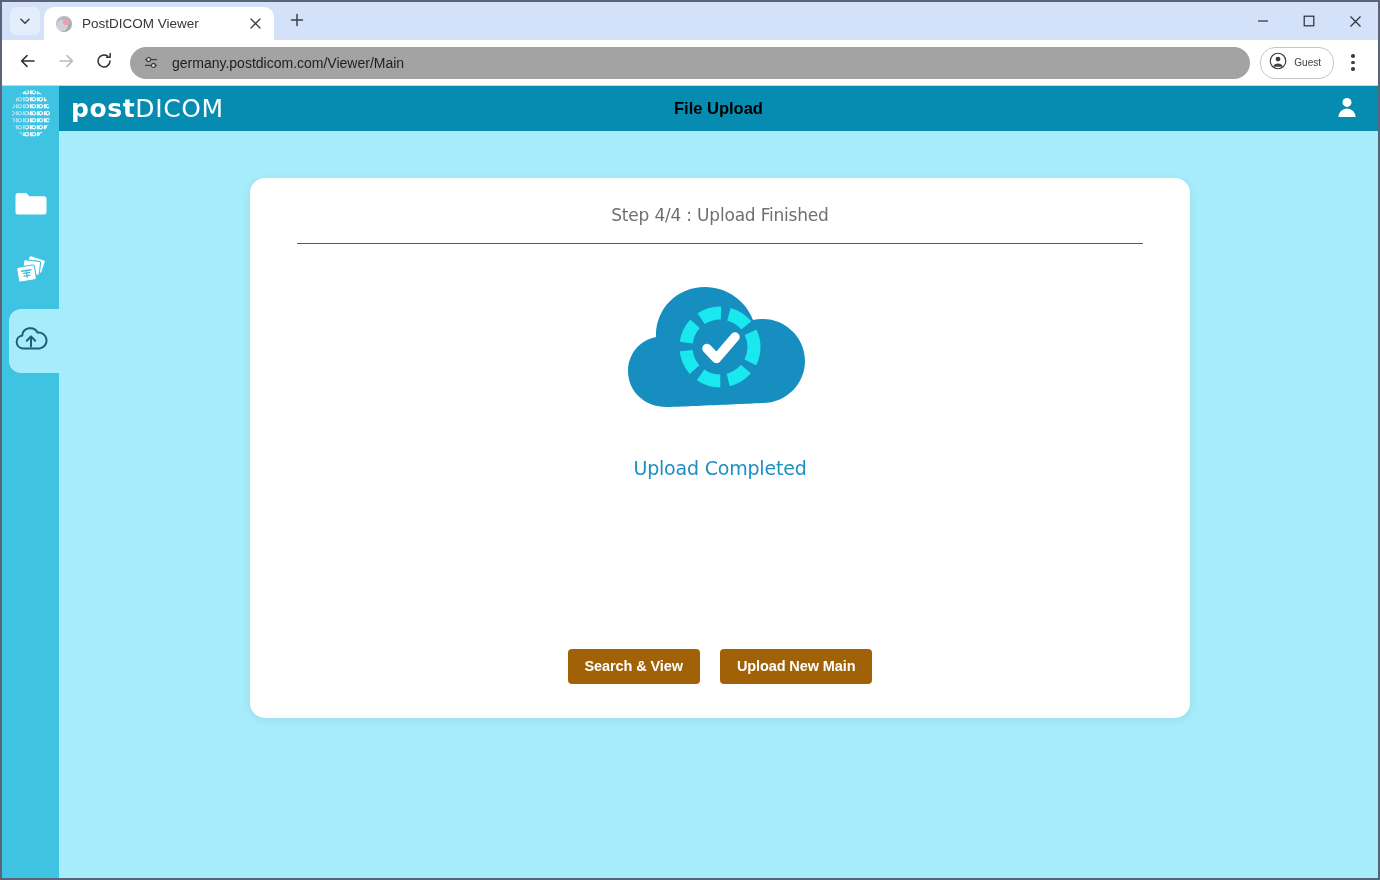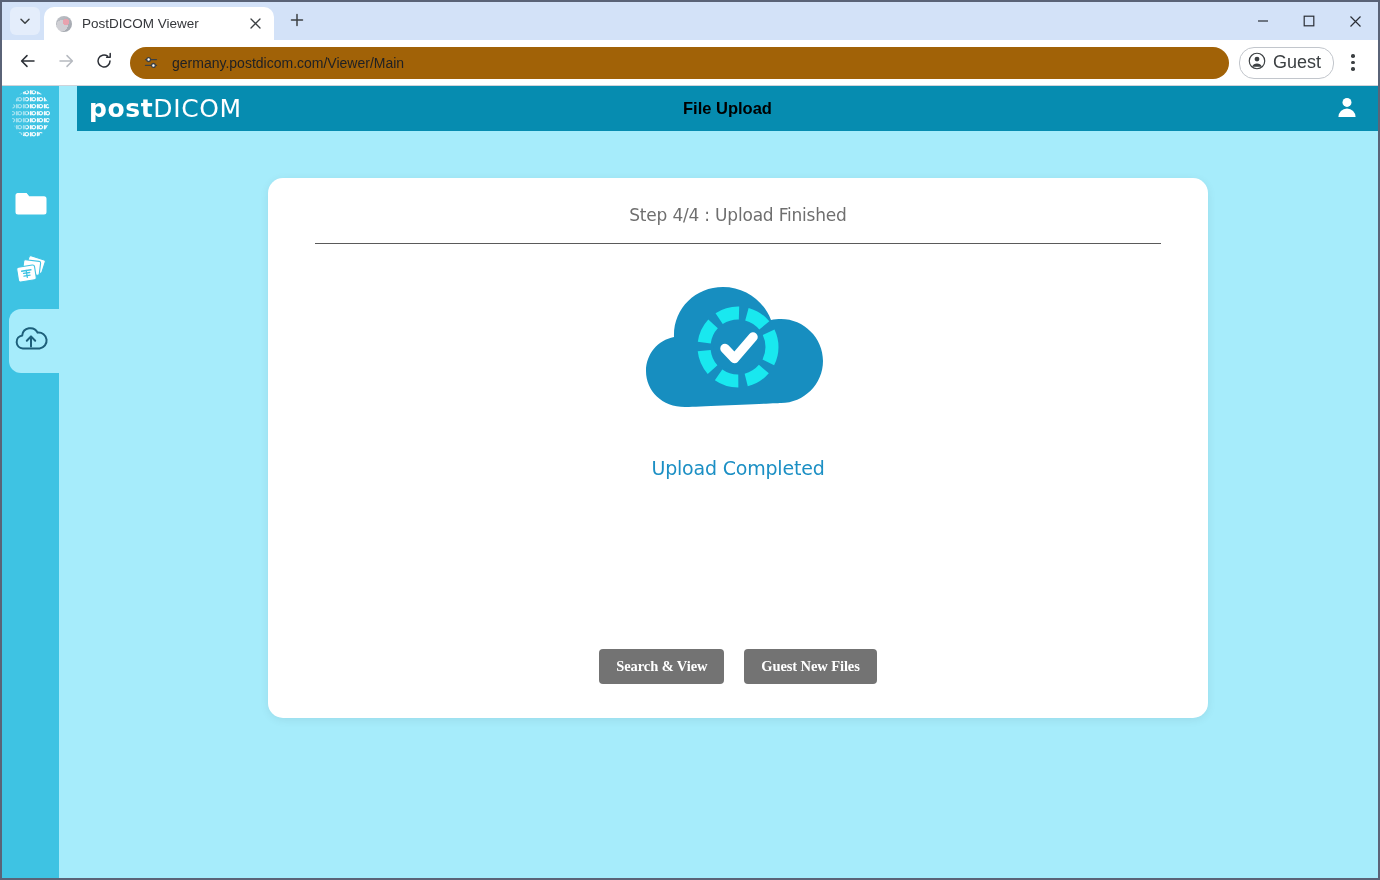--- a/index.html
+++ b/index.html
@@ -129,21 +129,21 @@
     display: flex;
     align-items: center;
     justify-content: center;
     margin-right: 6px;
     border-radius: 50%;
     flex: 0 0 auto;
   }
   .omnibox {
     flex: 1 1 auto;
     height: 32px;
-    background: #a16207;
+    background: #a3a3a3;
     border-radius: 16px;
     display: flex;
     align-items: center;
     padding: 0 14px 0 8px;
     margin: 0 8px 0 4px;
     box-sizing: border-box;
   }
   .site-icon {
     width: 26px;
     height: 26px;
@@ -165,21 +165,21 @@
     display: flex;
     align-items: center;
     height: 30px;
     border: 1px solid #c2c6cc;
     border-radius: 15px;
     padding: 0 12px 0 8px;
     margin-left: 2px;
     flex: 0 0 auto;
   }
   .guest-chip .guest-label {
-    font-size: 18px;
+    font-size: 10px;
     color: #3c4043;
     margin-left: 7px;
   }
   .kebab {
     width: 30px;
     height: 32px;
     display: flex;
     flex-direction: column;
     align-items: center;
     justify-content: center;
@@ -196,21 +196,20 @@
   }
 
   
   .page {
     position: relative;
     width: 100%;
     height: 792px;
     background: #a6ecfb;
     display: flex;
     overflow: hidden;
-    gap: 18px;
   }
 
   
   .sidebar {
     width: 57px;
     flex: 0 0 57px;
     background: #3ec3e3;
     display: flex;
     flex-direction: column;
     align-items: center;
@@ -350,27 +349,27 @@
   .btn-row {
     position: absolute;
     left: 0;
     right: 0;
     bottom: 34px;
     display: flex;
     justify-content: center;
     gap: 20px;
   }
   .btn {
-    background: #737373;
+    background: #a16207;
     color: #ffffff;
     border: none;
     border-radius: 4px;
     font-size: 14.5px;
     font-weight: bold;
-    font-family: Liberation Serif, serif;
+    font-family: Liberation Sans, sans-serif;
     padding: 9px 17px;
     cursor: pointer;
     letter-spacing: -0.1px;
     line-height: 1.15;
   }
 </style>
 </head>
 <body>
 
 <div class="window">
@@ -560,20 +559,20 @@
               <circle cx="100" cy="75" r="34" fill="none" stroke="#19e8ef" stroke-width="13" stroke-dasharray="21 8" stroke-dashoffset="5"></circle>
               <circle cx="100" cy="75" r="25" fill="#178ec0"></circle>
               <path d="M87 76.5 L96.5 86.5 L115 65" fill="none" stroke="#ffffff" stroke-width="9.5" stroke-linecap="round" stroke-linejoin="round"></path>
             </svg>
           </div>
 
           <div class="status-text">Upload Completed</div>
 
           <div class="btn-row">
             <button class="btn">Search &amp; View</button>
-            <button class="btn">Guest New Files</button>
+            <button class="btn">Upload New Main</button>
           </div>
         </div>
 
       </div>
     </div>
   </div>
 </div>
 
 </body></html>

